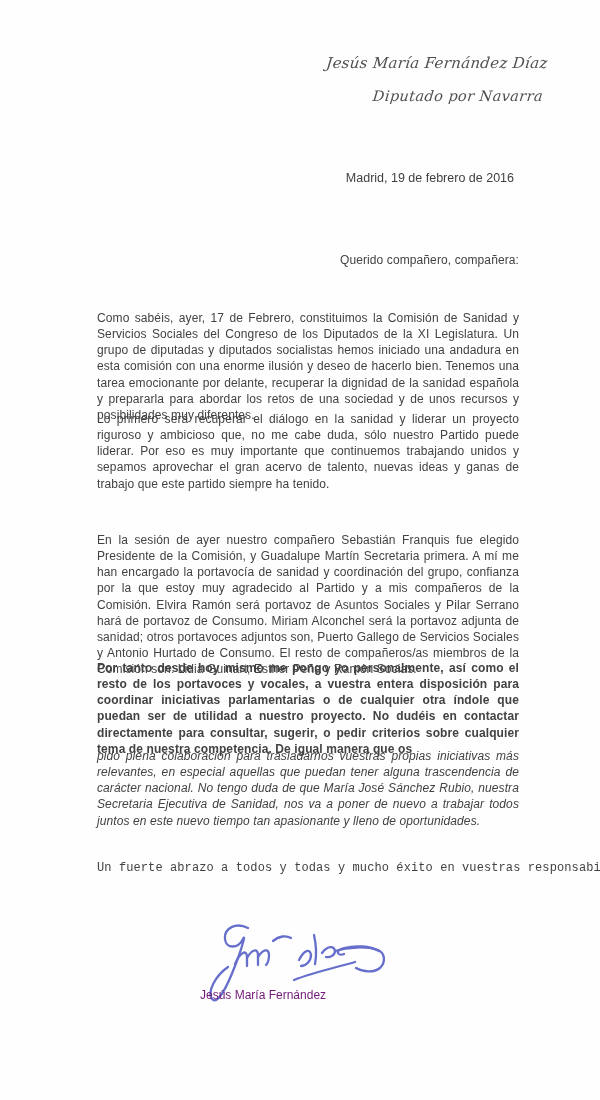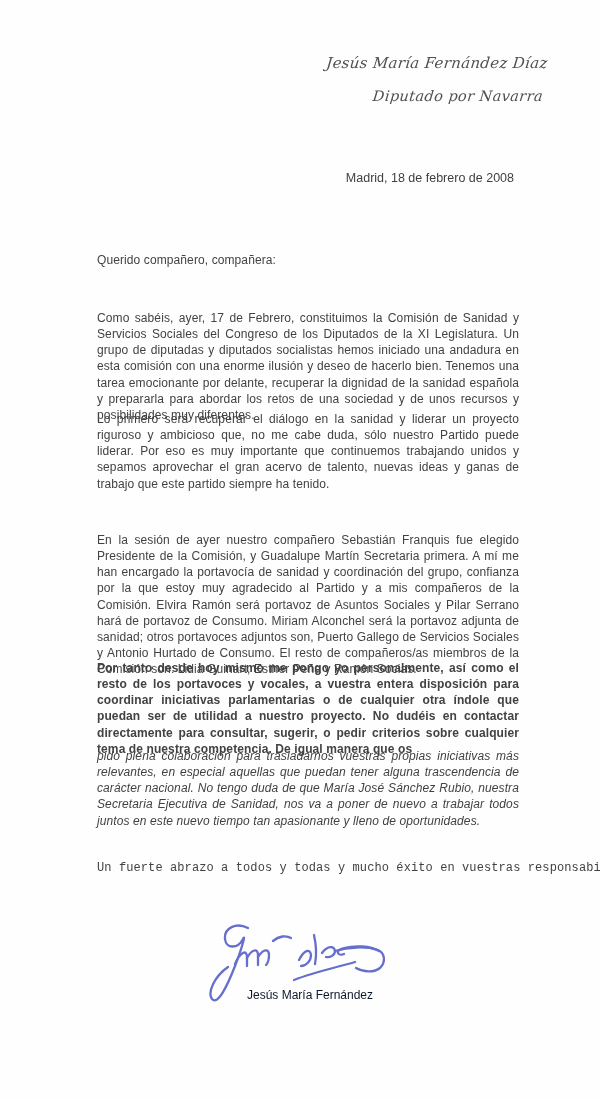--- a/index.html
+++ b/index.html
@@ -38,54 +38,55 @@
   }
 
   
   .tblock {
     position: absolute;
     left: 97px; width: 422px;
     font-size: 12px;
     line-height: 16.15px;
     color: #424242;
     letter-spacing: 0.1px;
+    text-align: right;
   }
   .salutation { top: 252px; }
   .para { text-align: justify; text-justify: inter-word; }
   .p1 { top: 282px; margin-top: 28px; }
   .p2 { top: 411px; }
   .p3 { top: 532px; }
   .p4 { top: 660px; font-weight: bold; }
   .p5 { top: 748px; font-style: italic; }
   .closing { top: 860px; font-size: 12px; white-space: nowrap; width: 460px; font-family: Liberation Mono, monospace; }
 
   
   .signature-wrap {
     position: absolute;
     top: 920px; left: 198px;
     width: 195px; height: 92px;
   }
   .signed-name {
     position: absolute;
     top: 988px; left: 200px; width: 220px;
-    text-align: center;
+    text-align: left;
     font-size: 12px;
-    color: #0f172a;
+    color: #701a75;
   }
 </style>
 </head>
 <body>
 
 <div class="page">
 
   <div class="letterhead-line lh-name">Jesús María Fernández Díaz</div>
 
   <div class="letterhead-line lh-title">Diputado por Navarra</div>
 
-  <div class="date-line">Madrid, 18 de febrero de 2008</div>
+  <div class="date-line">Madrid, 19 de febrero de 2016</div>
 
   <div class="tblock salutation">Querido compañero, compañera:</div>
 
   <div class="tblock para p1">Como sabéis, ayer, 17 de Febrero, constituimos la Comisión de Sanidad y Servicios Sociales del Congreso de los Diputados de la XI Legislatura. Un grupo de diputadas y diputados socialistas hemos iniciado una andadura en esta comisión con una enorme ilusión y deseo de hacerlo bien. Tenemos una tarea emocionante por delante, recuperar la dignidad de la sanidad española y prepararla para abordar los retos de una sociedad y de unos recursos y posibilidades muy diferentes.</div>
 
   <div class="tblock para p2">Lo primero será recuperar el diálogo en la sanidad y liderar un proyecto riguroso y ambicioso que, no me cabe duda, sólo nuestro Partido puede liderar. Por eso es muy importante que continuemos trabajando unidos y sepamos aprovechar el gran acervo de talento, nuevas  ideas y ganas de trabajo que este partido siempre ha tenido.</div>
 
   <div class="tblock para p3">En la sesión de ayer nuestro compañero Sebastián Franquis fue elegido Presidente de la Comisión, y Guadalupe Martín Secretaria primera. A mí me han encargado la portavocía de sanidad y coordinación del grupo, confianza por la que estoy muy agradecido al Partido y a mis compañeros de la Comisión. Elvira Ramón será portavoz de Asuntos Sociales y Pilar Serrano hará de portavoz de Consumo. Miriam Alconchel será la portavoz adjunta de sanidad; otros portavoces adjuntos son, Puerto Gallego de Servicios Sociales y Antonio Hurtado de Consumo. El resto de compañeros/as miembros de la Comisión son: Lidia Guinart, Esther Peña y Ramón Socias.</div>
 
   <div class="tblock para p4">Por tanto desde hoy mismo me pongo yo personalmente, así como el resto de los portavoces y vocales, a vuestra entera disposición para coordinar iniciativas parlamentarias o de cualquier otra índole que puedan ser de utilidad a nuestro proyecto. No dudéis en contactar directamente para consultar, sugerir, o pedir criterios sobre cualquier tema de nuestra competencia. De igual manera que os</div>

